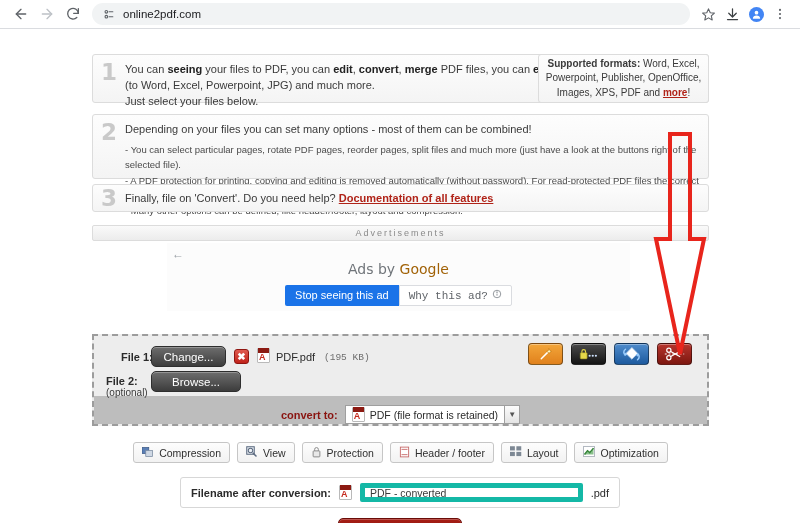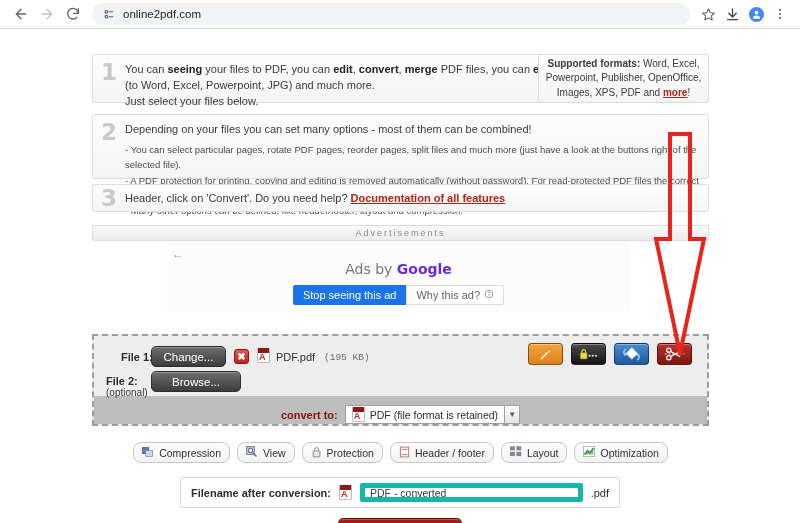--- a/index.html
+++ b/index.html
@@ -68,30 +68,30 @@
     position:absolute; left:92px; top:196px; width:617px; height:16px;
     background:linear-gradient(#fafafa,#ececec);
     border:1px solid #dcdcdc; border-radius:2px;
     display:flex; align-items:center; justify-content:center;
     font-size:9px; color:#8a8a8a; letter-spacing:2px;
   }
   .ads-box { position:absolute; left:167px; top:214px; width:463px; height:68px; background:#fcfcfc; }
   .ads-back { position:absolute; left:5px; top:4px; color:#9aa0a6; font-size:12px; }
   .ads-by { position:absolute; top:18px; left:0; width:100%; text-align:center;
      font-size:14px; color:#70757a; font-family:"DejaVu Sans", sans-serif; }
-  .ads-by b { color:#6d28d9; font-weight:bold; }
+  .ads-by b { color:#a16207; font-weight:normal; }
   .ads-btns { position:absolute; top:42px; left:0; width:100%; display:flex; justify-content:center; gap:0; }
   .btn-stop {
     background:#1a73e8; color:#fff; font-size:11px;
     padding:4px 10px; border-radius:2px 0 0 2px; white-space:nowrap;
   }
   .btn-why {
     background:#fff; color:#5f6368; font-size:11px; border:1px solid #dadce0;
     padding:3px 9px; border-radius:0 2px 2px 0; white-space:nowrap;
-    display:flex; align-items:center; gap:4px;
+    display:flex; align-items:center; gap:4px;font-family:Liberation Mono, monospace;
   }
 
   
   .filearea {
     position:absolute; left:92px; top:305px; width:617px; height:92px;
     border:2px dashed #9c9c9c; background:#ededed;
   }
   .filearea .lower { position:absolute; left:0; bottom:0; width:100%; height:28px; background:#bdbdbd; }
   .flabel { position:absolute; font-weight:bold; font-size:11px; color:#2b2b2b; }
   .graybtn {
@@ -140,21 +140,21 @@
     width:15px; height:19px; border:1px solid #9f9f9f; border-left:none;
     background:linear-gradient(#fcfcfc,#e4e4e4);
     display:flex; align-items:center; justify-content:center; color:#555; font-size:8px;
   }
 
   
   .opt-row { position:absolute; left:92px; top:413px; width:617px;
      display:flex; justify-content:center; gap:7px; }
   .optbtn {
     background:linear-gradient(#fdfdfd,#f2f2f2);
-    border:1px solid #c6c6c6; border-radius:8px;
+    border:1px solid #c6c6c6; border-radius:3px;
     height:21px; padding:0 8px; display:flex; align-items:center; gap:5px;
     font-size:10.5px; color:#2f2f2f;
   }
 
   
   .fn-box {
     position:absolute; left:180px; top:448px; width:440px; height:31px;
     border:1px solid #d7d7d7; border-radius:3px; background:#fff;
     display:flex; align-items:center; padding:0 10px; gap:8px;
   }
@@ -266,21 +266,21 @@
       <div style="margin-bottom:4px;">Depending on your files you can set many options - most of them can be combined!</div>
       <div class="small-list">- You can select particular pages, rotate PDF pages, reorder pages, split files and much more (just have a look at the buttons right of the selected file).</div>
       <div class="small-list">- A PDF protection for printing, copying and editing is removed automatically (without password). For read-protected PDF files the correct password is required.</div>
       <div class="small-list">- Many other options can be defined, like header/footer, layout and compression.</div>
     </div>
   </div>
 
   <div class="panel" style="top:155px; height:28px;">
     <div class="step-num" style="top:2px;">3</div>
     <div class="panel-body" style="padding-top:6px;">
-      <span>Header, click on 'Convert'. Do you need help? </span><span class="redlink">Documentation of all features</span>
+      <span>Finally, file on 'Convert'. Do you need help? </span><span class="redlink">Documentation of all features</span>
     </div>
   </div>
 
   <div class="ads-bar">Advertisements</div>
   <div class="ads-box">
     <div class="ads-back">←</div>
     <div class="ads-by">
       <span>Ads by </span><b>Google</b>
     </div>
     <div class="ads-btns">

